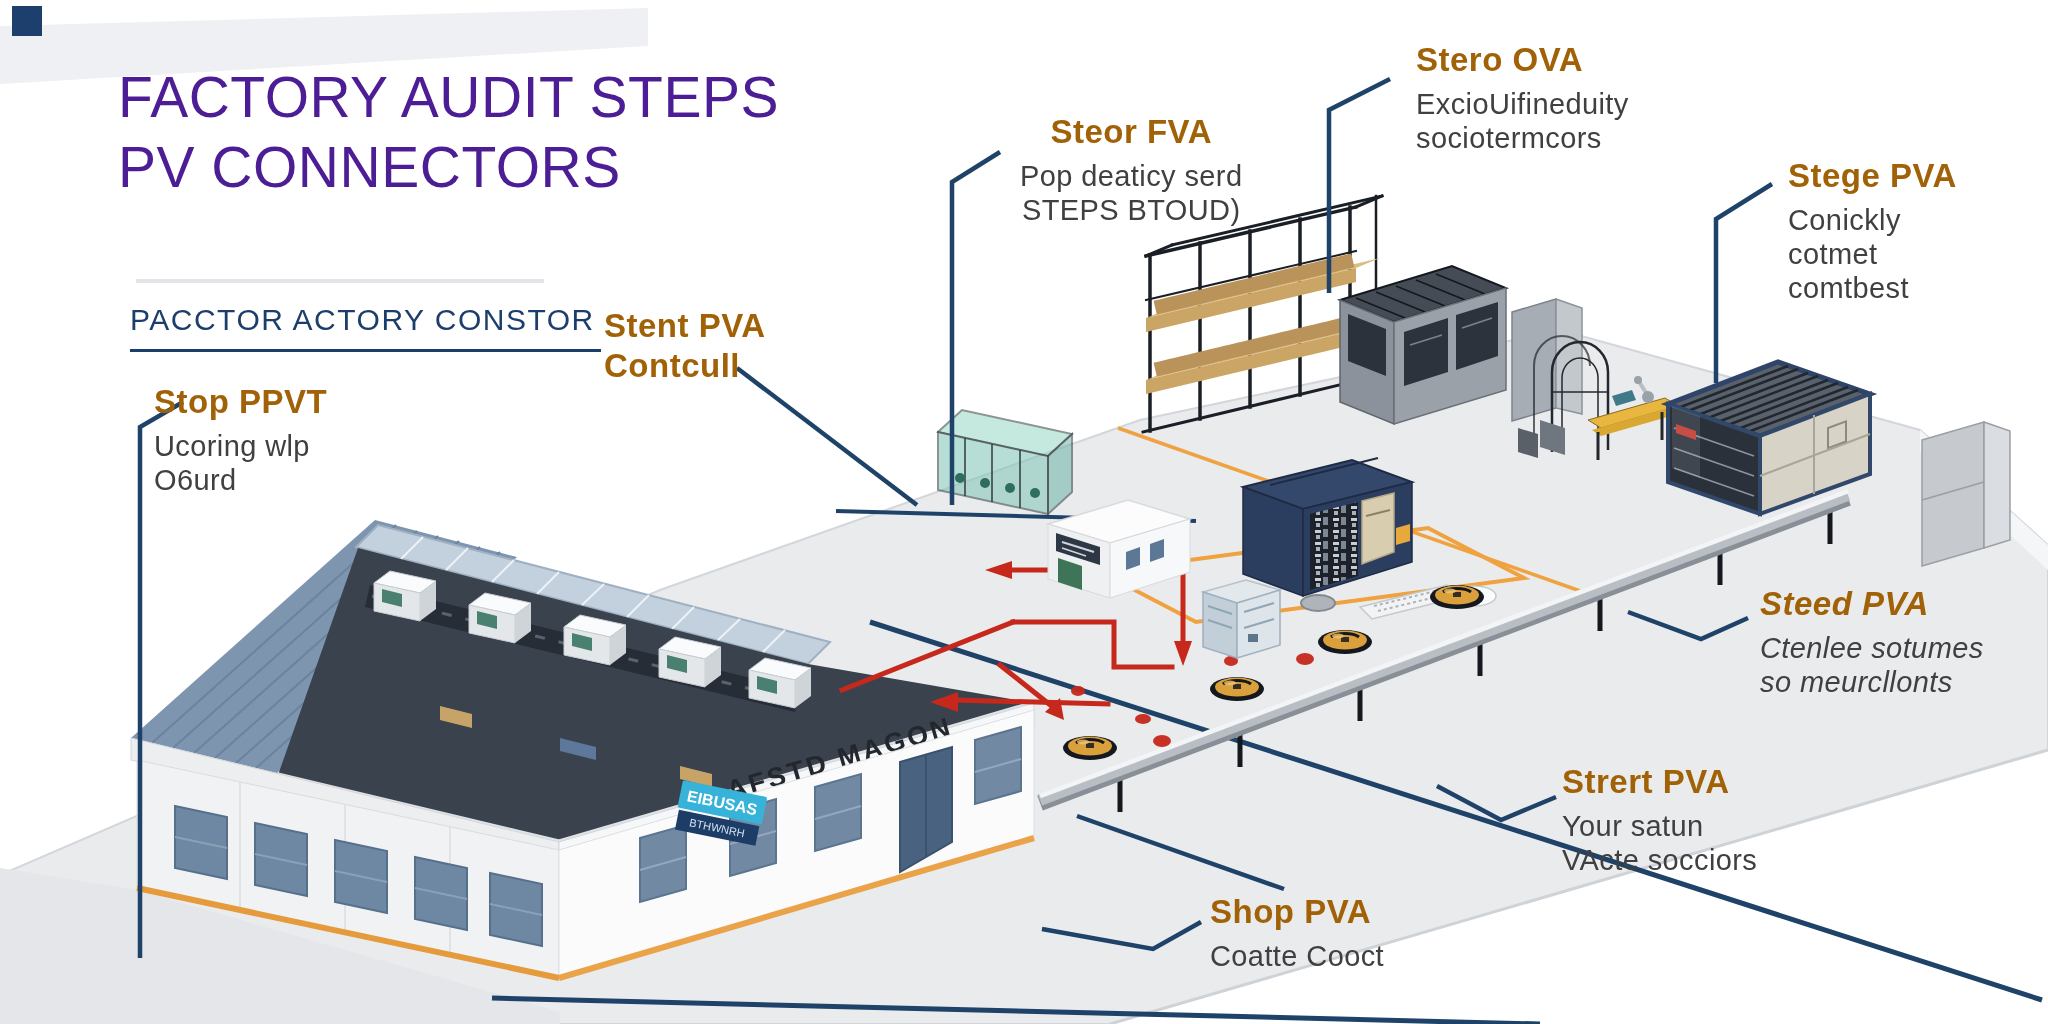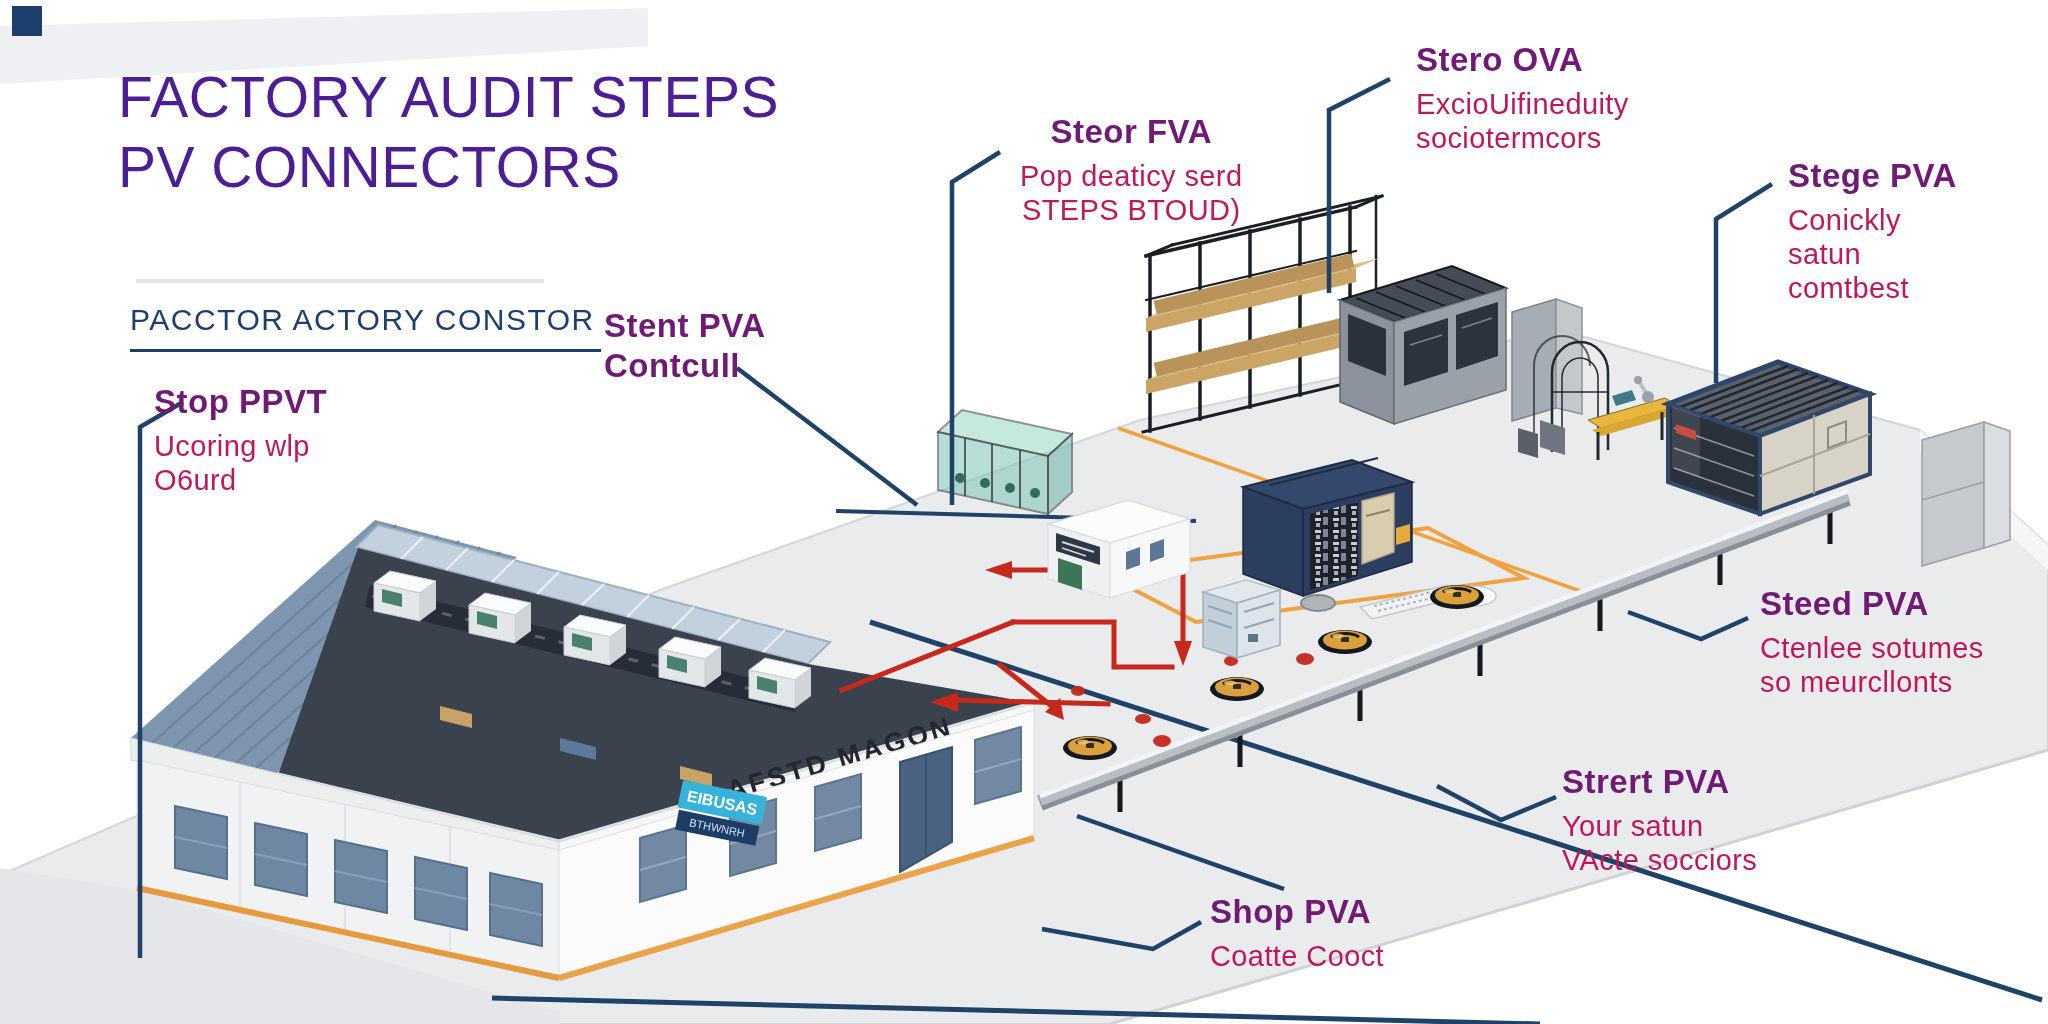--- a/index.html
+++ b/index.html
@@ -6,29 +6,29 @@
   #stage{position:relative;width:2048px;height:1024px;overflow:hidden;background:#fff;
          font-family:"Liberation Sans",sans-serif;}
   #scene-svg{position:absolute;left:0;top:0;width:2048px;height:1024px;}
   .main-title{position:absolute;left:118px;top:62px;color:#4c1d95;line-height:70px;}
   .main-title .t1{font-size:57px;font-weight:normal;letter-spacing:.5px;}
   .main-title .t2{font-size:57px;font-weight:normal;letter-spacing:.5px;}
   .gray-rule{position:absolute;left:136px;top:279px;width:408px;height:4px;background:#e3e5e8;}
   .subtitle{position:absolute;left:130px;top:303px;font-size:30px;letter-spacing:1.5px;
             color:#1c3e6c;border-bottom:3px solid #1c3e6c;padding:0 6px 12px 0;display:inline-block;}
   .callout{position:absolute;}
-  .callout .ct{font-weight:bold;font-size:33px;color:#701a75;letter-spacing:.5px;line-height:40px;}
-  .callout .cb{font-size:29px;color:#be185d;line-height:34px;letter-spacing:.4px;margin-top:7px;}
+  .callout .ct{font-weight:bold;font-size:33px;color:#a16207;letter-spacing:.5px;line-height:40px;}
+  .callout .cb{font-size:29px;color:#404040;line-height:34px;letter-spacing:.4px;margin-top:7px;}
   .callout .cb div{white-space:nowrap;}
   .pos-stop{left:154px;top:382px;}
   .pos-stent{left:604px;top:306px;}
   .pos-steor{left:1020px;top:112px;text-align:center;}
   .pos-stero{left:1416px;top:40px;}
   .pos-stege{left:1788px;top:156px;}
-  .pos-steed{left:1760px;top:584px;}
+  .pos-steed{left:1760px;top:584px;font-style:italic;}
   .pos-strert{left:1562px;top:762px;}
   .pos-shop{left:1210px;top:892px;}
 </style>
 </head>
 <body>
 
 <div id="stage">
 
 <svg id="scene-svg" viewBox="0 0 2048 1024">
   <defs>
@@ -375,21 +375,21 @@
   <div class="cb">
     <div>ExcioUifineduity</div>
     <div>sociotermcors</div>
   </div>
 </div>
 
 <div class="callout pos-stege">
   <div class="ct">Stege PVA</div>
   <div class="cb">
     <div>Conickly</div>
-    <div>satun</div>
+    <div>cotmet</div>
     <div>comtbest</div>
   </div>
 </div>
 
 <div class="callout pos-steed">
   <div class="ct">Steed PVA</div>
   <div class="cb">
     <div>Ctenlee sotumes</div>
     <div>so meurcllonts</div>
   </div>

